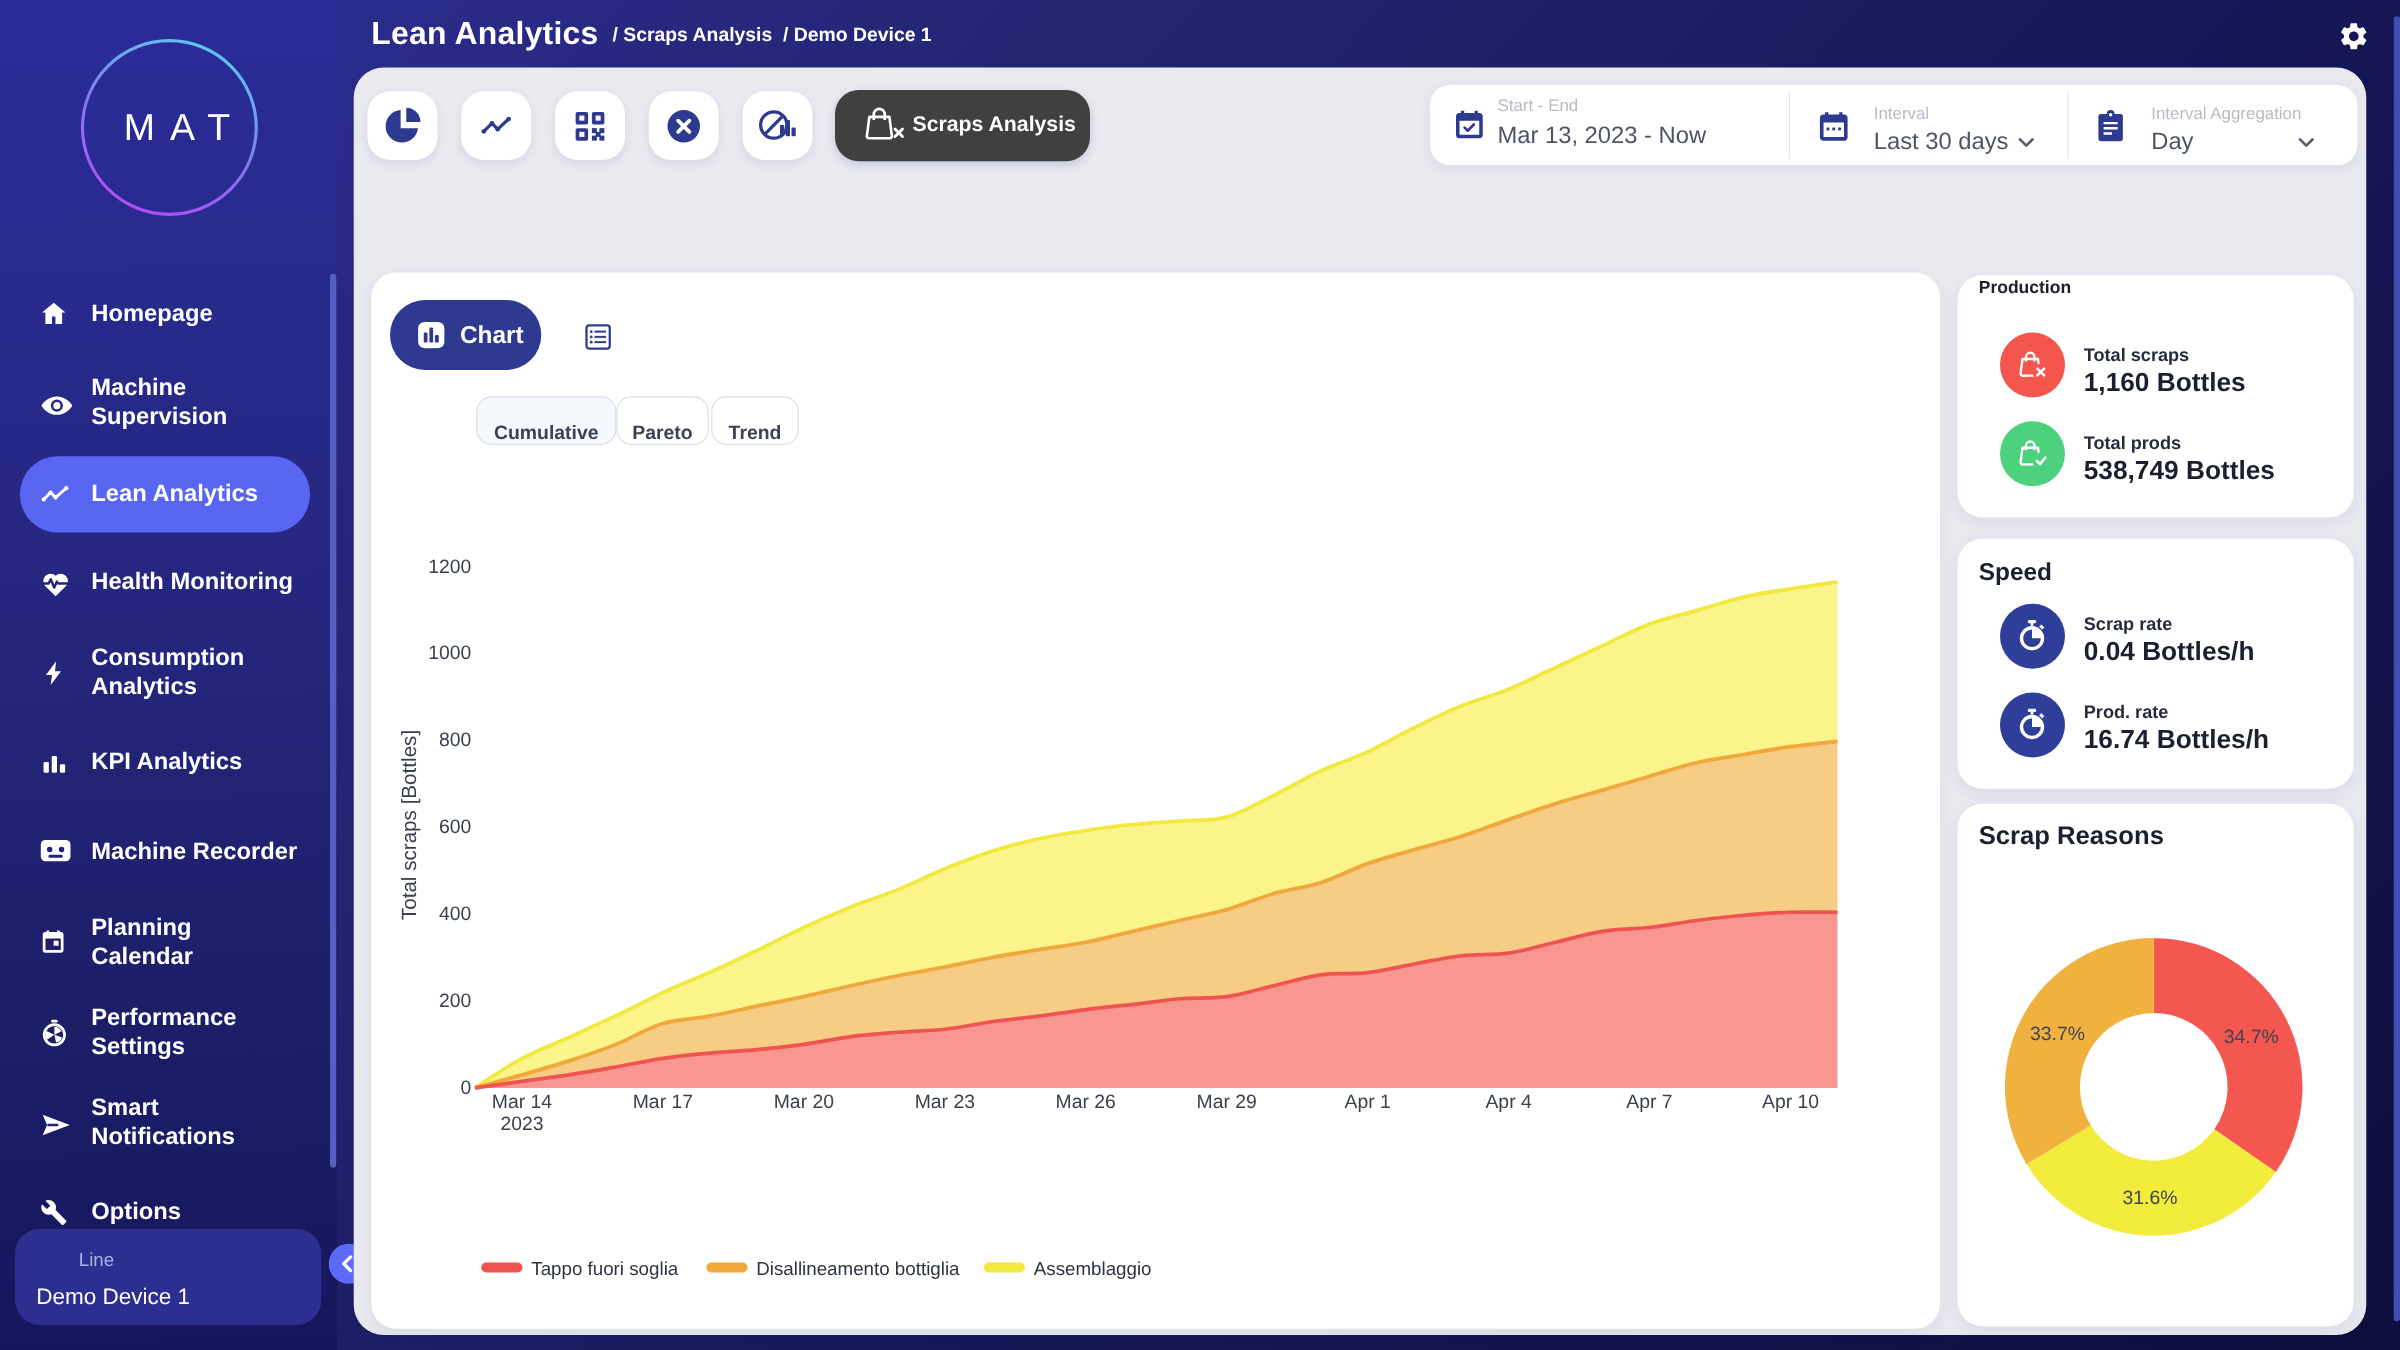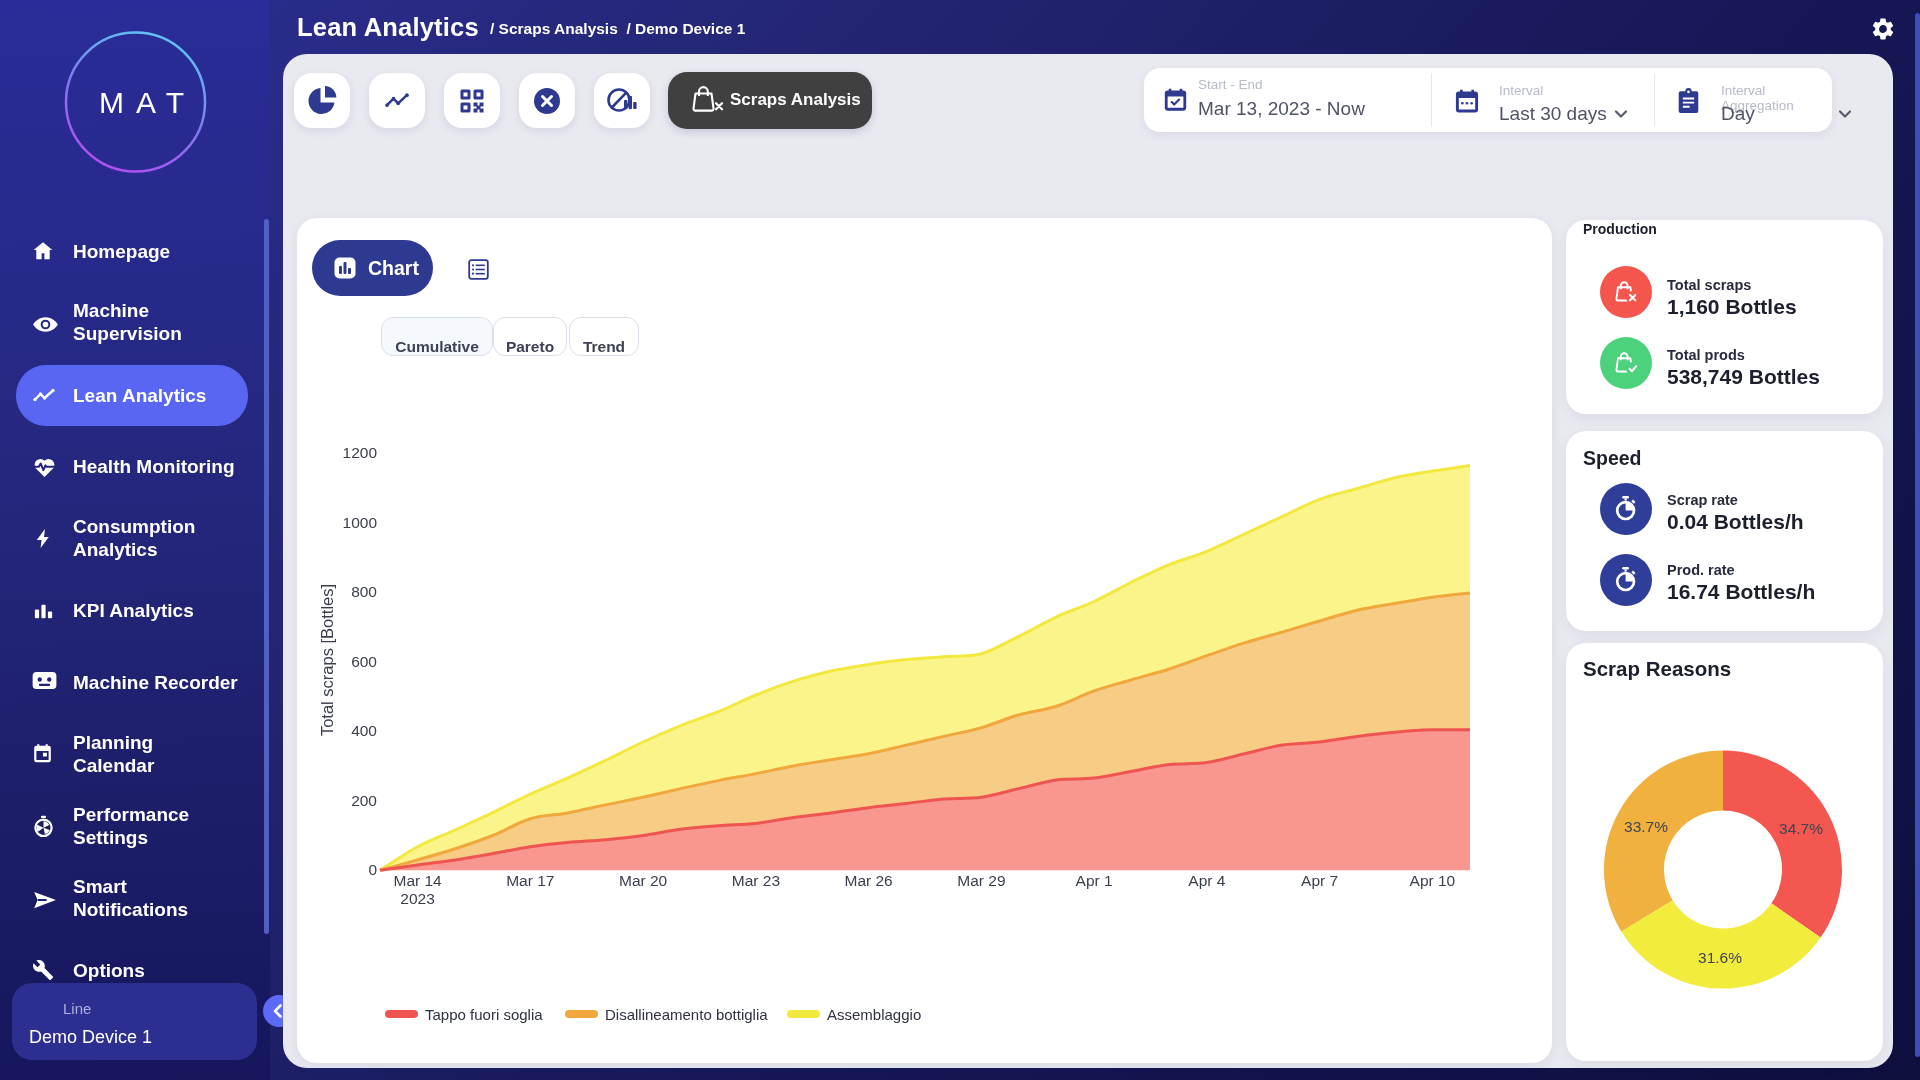--- a/index.html
+++ b/index.html
@@ -31,21 +31,21 @@
 .ibtn svg { position:absolute; left:50%; top:50%; transform:translate(-50%,-50%); }
 .scraps-btn { position:absolute; left:385px; top:18px; width:204px; height:57px; background:#404040;
   border-radius:19px; color:#fff; box-shadow:0 3px 8px rgba(40,45,120,0.18); }
 .scraps-btn svg { position:absolute; left:21px; top:11px; }
 .scraps-btn span { position:absolute; left:62px; top:18px; font-size:17px; font-weight:bold; white-space:nowrap; }
 .pill2 { position:absolute; top:101px; height:46px; background:#2e3a90; border-radius:23px; color:#fff;
   box-shadow:0 2px 6px rgba(40,45,120,0.15); }
 .pill2 span.pt, .pill2 > span.txt { }
 .pill2 span.txt { position:absolute; left:50px; top:14px; font-size:16px; font-weight:bold; white-space:nowrap; }
 .pill2 span.pt { position:absolute; top:14px; font-size:16px; font-weight:bold; white-space:nowrap; }
-.datebar { position:absolute; left:861px; top:14px; width:688px; height:64px; background:#fff; border-radius:16px;
+.datebar { position:absolute; left:861px; top:14px; width:742px; height:64px; background:#fff; border-radius:16px;
   box-shadow:0 3px 10px rgba(40,45,120,0.08); }
 .db-div { position:absolute; top:5px; width:1px; height:54px; background:#e4e6ef; }
 .db-lab { position:absolute; font-size:13.5px; color:#b7bac8; }
 .db-val { position:absolute; font-size:19px; color:#4f5366; }
 .chev { position:absolute; width:18px; height:18px; }
 .card { position:absolute; background:#fff; border-radius:20px; box-shadow:0 4px 14px rgba(40,45,120,0.07); }
 .chart-card { left:14px; top:164px; width:1255px; height:845px; }
 .chart-btn { position:absolute; left:15px; top:22px; width:121px; height:56px; background:#2e3a90; border-radius:28px; color:#fff; }
 .chart-btn svg { position:absolute; left:22px; top:17px; }
 .chart-btn span { position:absolute; left:56px; top:17px; font-size:19.5px; font-weight:bold; }

